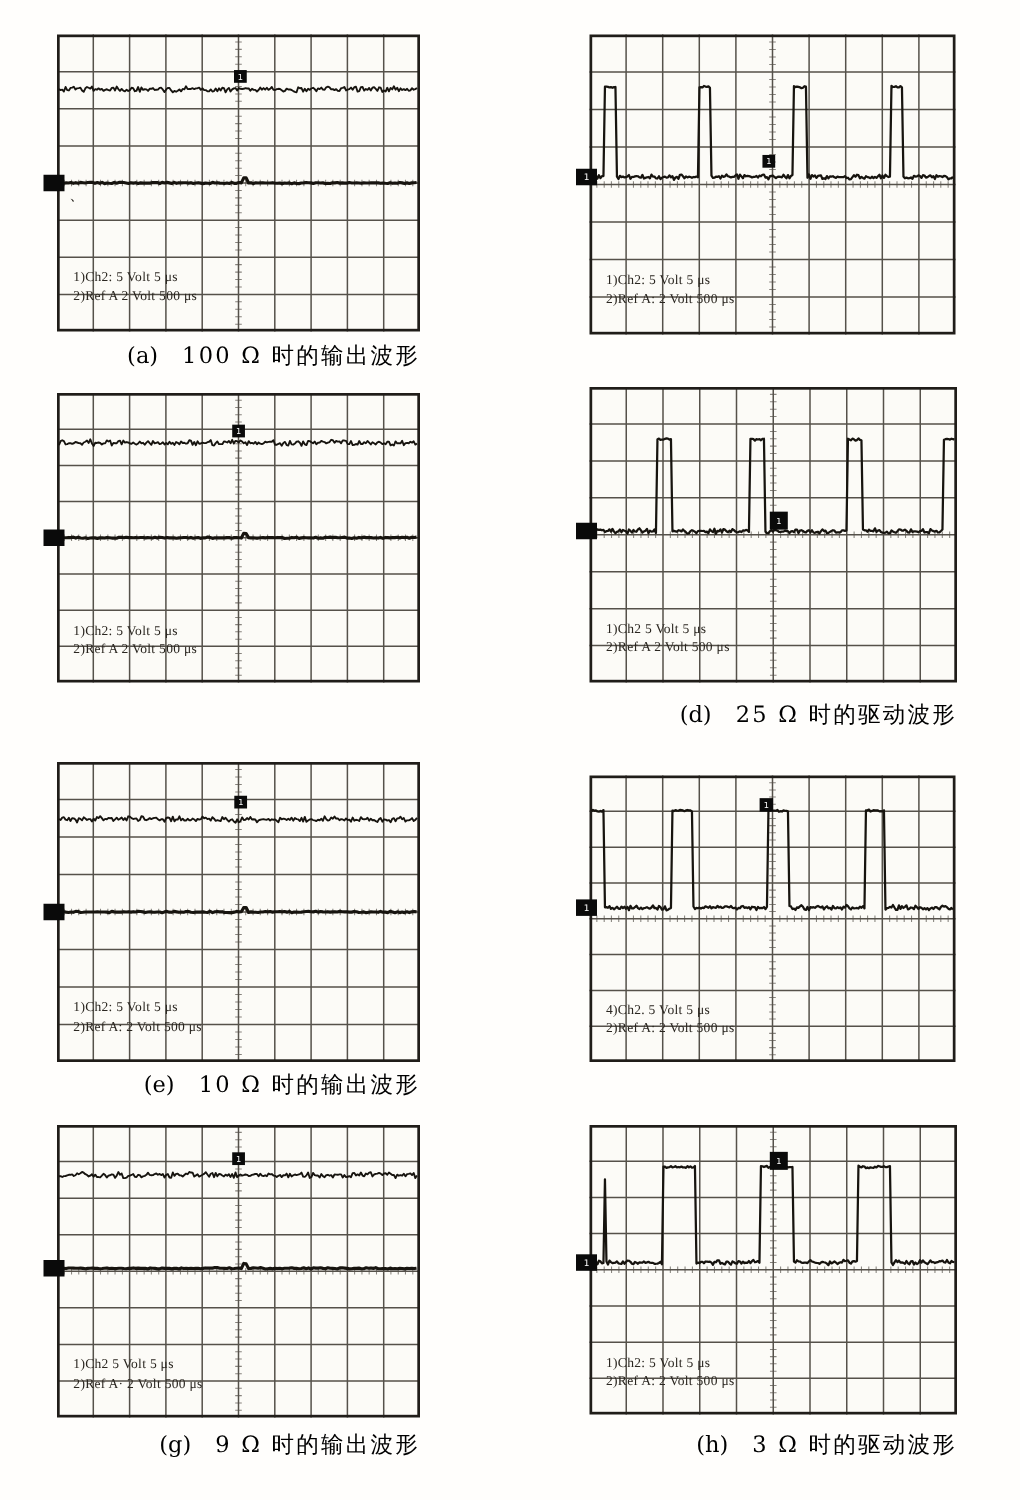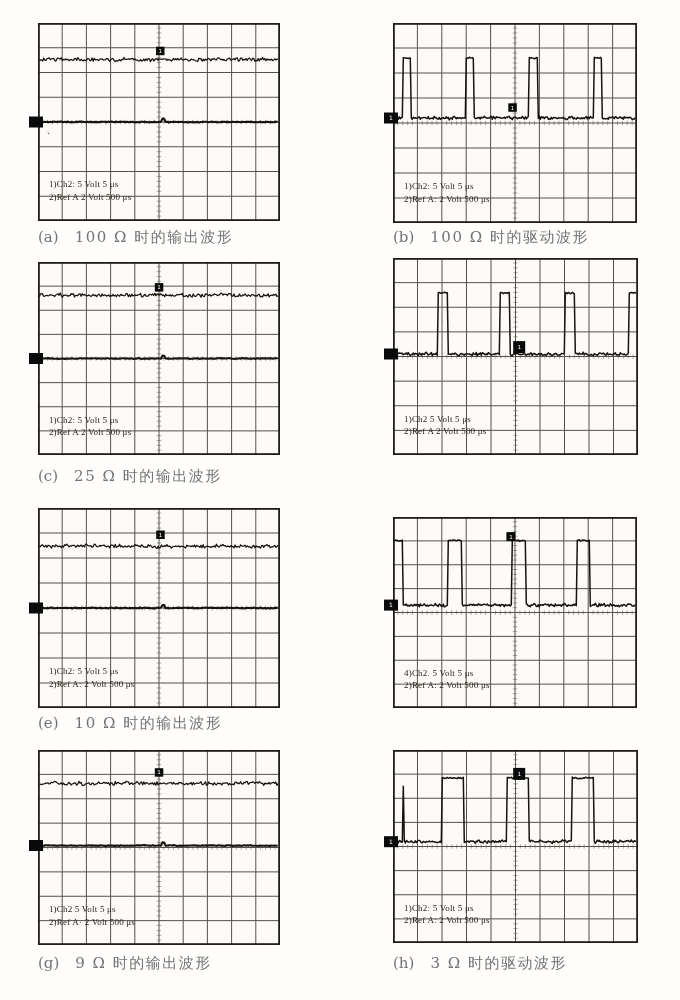--- a/index.html
+++ b/index.html
@@ -18,23 +18,23 @@
     font-size:9px;
     line-height:12.5px;
     color:#2a2620;
     letter-spacing:.2px;
     white-space:nowrap;
   }
   figcaption.cap{
     position:absolute;
     left:0;
     width:100%;
-    text-align:left;
+    text-align:right;
     font-size:15px;
-    color:#737373;
+    color:#000000;
     white-space:nowrap;
   }
   .cap-label{margin-right:16px}
   .cap-text{letter-spacing:1.5px}
 </style>
 </head>
 <body>
 
 <figure class="panel" style="left: 38px; top: 23px; width: 242px; height: 231px;">
   <svg class="scope" viewBox="0 0 242 198" width="242" height="198">
@@ -65,57 +65,56 @@
       <path d="M1.3 94.9L2.3 95.7L3.3 96.3L4.3 94.0L5.3 96.1L6.3 93.8L7.3 95.8L8.3 94.4L9.3 94.4L10.3 34.8L11.3 34.8L12.3 34.9L13.3 35.3L14.3 35.1L15.3 35.5L16.3 35.1L17.3 35.0L18.3 94.8L19.3 96.3L20.3 94.2L21.3 95.1L22.3 94.7L23.3 95.3L24.3 95.1L25.3 94.6L26.3 93.7L27.3 96.2L28.3 94.9L29.3 95.0L30.3 94.6L31.3 94.4L32.3 94.5L33.3 95.2L34.3 95.4L35.3 93.6L36.3 96.0L37.3 95.6L38.3 95.2L39.3 95.0L40.3 95.9L41.3 93.4L42.3 94.8L43.3 94.7L44.3 95.9L45.3 96.0L46.3 94.5L47.3 96.4L48.3 95.5L49.3 95.0L50.3 94.7L51.3 95.4L52.3 95.3L53.3 93.9L54.3 95.2L55.3 94.4L56.3 96.9L57.3 95.3L58.3 94.9L59.3 96.2L60.3 93.5L61.3 93.4L62.3 94.5L63.3 95.8L64.3 94.6L65.3 95.3L66.3 94.8L67.3 95.0L68.3 95.5L69.3 95.0L70.3 95.1L71.3 94.7L72.3 95.2L73.3 35.2L74.3 35.1L75.3 35.3L76.3 34.3L77.3 34.7L78.3 34.9L79.3 34.6L80.3 35.6L81.3 94.1L82.3 95.6L83.3 95.5L84.3 94.8L85.3 94.9L86.3 94.5L87.3 96.0L88.3 94.1L89.3 94.9L90.3 94.6L91.3 93.3L92.3 94.5L93.3 94.8L94.3 95.3L95.3 94.9L96.3 94.9L97.3 94.0L98.3 93.3L99.3 96.2L100.3 93.4L101.3 94.6L102.3 95.8L103.3 93.7L104.3 94.5L105.3 94.3L106.3 94.4L107.3 94.7L108.3 95.3L109.3 94.9L110.3 94.9L111.3 94.3L112.3 95.4L113.3 94.1L114.3 94.5L115.3 93.5L116.3 93.4L117.3 95.4L118.3 95.1L119.3 96.6L120.3 94.4L121.3 94.2L122.3 94.1L123.3 95.0L124.3 95.7L125.3 94.9L126.3 94.7L127.3 94.9L128.3 95.2L129.3 93.5L130.3 94.8L131.3 95.9L132.3 93.7L133.3 95.9L134.3 94.3L135.3 93.7L136.3 34.4L137.3 35.1L138.3 34.7L139.3 34.9L140.3 35.2L141.3 35.8L142.3 35.5L143.3 34.5L144.3 34.8L145.3 95.5L146.3 93.3L147.3 96.2L148.3 93.7L149.3 94.7L150.3 94.0L151.3 95.6L152.3 94.3L153.3 94.1L154.3 93.9L155.3 96.3L156.3 95.8L157.3 96.4L158.3 94.4L159.3 95.9L160.3 94.6L161.3 94.8L162.3 94.5L163.3 95.2L164.3 95.6L165.3 94.8L166.3 95.1L167.3 95.1L168.3 95.1L169.3 95.1L170.3 94.4L171.3 95.7L172.3 95.5L173.3 96.6L174.3 96.4L175.3 95.1L176.3 93.8L177.3 94.8L178.3 93.5L179.3 93.8L180.3 95.9L181.3 94.9L182.3 95.6L183.3 96.1L184.3 94.5L185.3 95.1L186.3 95.3L187.3 95.8L188.3 94.8L189.3 95.7L190.3 94.9L191.3 95.6L192.3 94.5L193.3 93.5L194.3 95.9L195.3 94.0L196.3 95.6L197.3 93.5L198.3 94.4L199.3 95.0L200.3 94.7L201.3 34.3L202.3 35.0L203.3 34.9L204.3 34.5L205.3 35.2L206.3 35.3L207.3 34.4L208.3 35.2L209.3 94.7L210.3 95.9L211.3 95.4L212.3 95.9L213.3 95.8L214.3 95.3L215.3 96.2L216.3 94.2L217.3 94.7L218.3 94.6L219.3 93.9L220.3 94.3L221.3 95.6L222.3 93.8L223.3 94.0L224.3 95.4L225.3 95.1L226.3 94.4L227.3 93.9L228.3 95.2L229.3 94.5L230.3 96.3L231.3 93.8L232.3 94.9L233.3 94.4L234.3 94.5L235.3 95.0L236.3 94.2L237.3 94.4L238.3 95.1L239.3 96.6L240.3 95.9L241.3 95.9L242.3 94.9" stroke="#17140f" stroke-width="1.5" fill="none" stroke-linejoin="round"></path>
       <rect x="115.3" y="80.3" width="8.5" height="8.5" fill="#0a0a0a"></rect>
       <text x="119.6" y="86.5" text-anchor="middle" font-size="5.5" fill="#ffffff" font-family="&quot;DejaVu Sans&quot;,sans-serif">1</text>
       <rect x="-9" y="89.5" width="14" height="11" fill="#0a0a0a"></rect>
       <text x="-2" y="97.2" text-anchor="middle" font-size="6" fill="#ffffff" font-family="&quot;DejaVu Sans&quot;,sans-serif">1</text>
     </svg>
   <div class="readout" style="left: 11px; top: 157px;">
     <div class="rline">1)Ch2: 5 Volt 5 μs</div>
     <div class="rline">2)Ref A: 2 Volt 500 μs</div>
   </div>
-  <figcaption class="cap" style="top: 205px;"><span class="cap-label">(b)</span><span class="cap-text">100 Ω 时的驱动波形</span></figcaption>
 </figure>
 
 <figure class="panel" style="left: 38px; top: 262px; width: 242px; height: 231px;">
   <svg class="scope" viewBox="0 0 242 193" width="242" height="193">
       <rect x="0" y="0" width="242" height="193" fill="#fcfbf7"></rect>
       <path d="M24.20 0L24.20 193M48.40 0L48.40 193M72.60 0L72.60 193M96.80 0L96.80 193M121.00 0L121.00 193M145.20 0L145.20 193M169.40 0L169.40 193M193.60 0L193.60 193M217.80 0L217.80 193M0 24.13L242 24.13M0 48.25L242 48.25M0 72.38L242 72.38M0 96.50L242 96.50M0 120.63L242 120.63M0 144.75L242 144.75M0 168.88L242 168.88" stroke="#55514a" stroke-width="1" fill="none"></path>
       <path d="M118.8 4.8L123.2 4.8M118.8 9.7L123.2 9.7M118.8 14.5L123.2 14.5M118.8 19.3L123.2 19.3M118.8 28.9L123.2 28.9M118.8 33.8L123.2 33.8M118.8 38.6L123.2 38.6M118.8 43.4L123.2 43.4M118.8 53.1L123.2 53.1M118.8 57.9L123.2 57.9M118.8 62.7L123.2 62.7M118.8 67.5L123.2 67.5M118.8 77.2L123.2 77.2M118.8 82.0L123.2 82.0M118.8 86.8L123.2 86.8M118.8 91.7L123.2 91.7M118.8 101.3L123.2 101.3M118.8 106.2L123.2 106.2M118.8 111.0L123.2 111.0M118.8 115.8L123.2 115.8M118.8 125.5L123.2 125.5M118.8 130.3L123.2 130.3M118.8 135.1L123.2 135.1M118.8 139.9L123.2 139.9M118.8 149.6L123.2 149.6M118.8 154.4L123.2 154.4M118.8 159.2L123.2 159.2M118.8 164.1L123.2 164.1M118.8 173.7L123.2 173.7M118.8 178.5L123.2 178.5M118.8 183.3L123.2 183.3M118.8 188.2L123.2 188.2M4.8 94.3L4.8 98.7M9.7 94.3L9.7 98.7M14.5 94.3L14.5 98.7M19.4 94.3L19.4 98.7M29.0 94.3L29.0 98.7M33.9 94.3L33.9 98.7M38.7 94.3L38.7 98.7M43.6 94.3L43.6 98.7M53.2 94.3L53.2 98.7M58.1 94.3L58.1 98.7M62.9 94.3L62.9 98.7M67.8 94.3L67.8 98.7M77.4 94.3L77.4 98.7M82.3 94.3L82.3 98.7M87.1 94.3L87.1 98.7M92.0 94.3L92.0 98.7M101.6 94.3L101.6 98.7M106.5 94.3L106.5 98.7M111.3 94.3L111.3 98.7M116.2 94.3L116.2 98.7M125.8 94.3L125.8 98.7M130.7 94.3L130.7 98.7M135.5 94.3L135.5 98.7M140.4 94.3L140.4 98.7M150.0 94.3L150.0 98.7M154.9 94.3L154.9 98.7M159.7 94.3L159.7 98.7M164.6 94.3L164.6 98.7M174.2 94.3L174.2 98.7M179.1 94.3L179.1 98.7M183.9 94.3L183.9 98.7M188.8 94.3L188.8 98.7M198.4 94.3L198.4 98.7M203.3 94.3L203.3 98.7M208.1 94.3L208.1 98.7M213.0 94.3L213.0 98.7M222.6 94.3L222.6 98.7M227.5 94.3L227.5 98.7M232.3 94.3L232.3 98.7M237.2 94.3L237.2 98.7" stroke="#55514a" stroke-width="0.7" fill="none" opacity="0.7"></path>
       <rect x="0.9" y="0.9" width="240.2" height="191.2" fill="none" stroke="#201d19" stroke-width="1.8"></rect>
       <path d="M1.3 34.7L2.4 32.1L3.5 31.5L4.6 32.1L5.7 34.3L6.8 34.1L7.9 33.5L9.0 33.4L10.1 33.9L11.2 33.5L12.3 32.6L13.4 33.0L14.5 33.4L15.6 33.5L16.7 34.5L17.8 33.0L18.9 32.5L20.0 31.7L21.1 33.3L22.2 30.9L23.3 33.6L24.4 35.3L25.5 33.2L26.6 33.3L27.7 33.0L28.8 33.3L29.9 34.3L31.0 33.6L32.1 33.6L33.2 31.6L34.3 32.3L35.4 31.7L36.5 35.0L37.6 33.3L38.7 33.5L39.8 33.5L40.9 32.1L42.0 31.8L43.1 34.2L44.2 31.7L45.3 33.1L46.4 32.7L47.5 33.0L48.6 33.7L49.7 33.8L50.8 33.0L51.9 33.8L53.0 34.4L54.1 33.6L55.2 32.4L56.3 33.6L57.4 33.2L58.5 34.5L59.6 33.1L60.7 32.1L61.8 33.4L62.9 34.5L64.0 32.0L65.1 33.6L66.2 33.2L67.3 32.8L68.4 34.1L69.5 33.7L70.6 32.9L71.7 34.3L72.8 33.3L73.9 34.2L75.0 32.5L76.1 33.9L77.2 33.2L78.3 34.6L79.4 32.7L80.5 33.2L81.6 34.2L82.7 32.3L83.8 33.3L84.9 33.2L86.0 33.8L87.1 33.5L88.2 31.5L89.3 31.7L90.4 34.6L91.5 32.7L92.6 34.8L93.7 32.2L94.8 33.8L95.9 33.7L97.0 33.1L98.1 33.4L99.2 33.4L100.3 32.8L101.4 32.5L102.5 31.4L103.6 34.8L104.7 35.0L105.8 33.4L106.9 32.3L108.0 34.1L109.1 34.1L110.2 34.1L111.3 32.3L112.4 32.5L113.5 33.0L114.6 32.0L115.7 33.5L116.8 31.2L117.9 33.7L119.0 31.9L120.1 32.1L121.2 33.0L122.3 31.6L123.4 32.4L124.5 33.5L125.6 32.8L126.7 34.7L127.8 32.1L128.9 33.5L130.0 33.3L131.1 33.8L132.2 32.6L133.3 34.2L134.4 33.0L135.5 33.8L136.6 34.1L137.7 33.6L138.8 32.5L139.9 32.9L141.0 32.6L142.1 32.4L143.2 32.5L144.3 31.5L145.4 34.6L146.5 34.5L147.6 33.9L148.7 33.5L149.8 35.1L150.9 33.3L152.0 32.6L153.1 34.7L154.2 35.0L155.3 31.9L156.4 34.2L157.5 34.4L158.6 33.7L159.7 32.4L160.8 32.2L161.9 33.1L163.0 35.2L164.1 32.3L165.2 34.2L166.3 34.7L167.4 31.9L168.5 32.1L169.6 32.8L170.7 33.5L171.8 32.4L172.9 34.1L174.0 33.2L175.1 33.1L176.2 31.9L177.3 32.4L178.4 32.7L179.5 33.6L180.6 33.1L181.7 32.7L182.8 31.2L183.9 31.5L185.0 33.2L186.1 32.0L187.2 32.4L188.3 32.3L189.4 33.5L190.5 31.6L191.6 31.7L192.7 31.9L193.8 34.1L194.9 34.1L196.0 32.0L197.1 34.7L198.2 34.6L199.3 34.0L200.4 34.4L201.5 32.0L202.6 34.0L203.7 34.0L204.8 32.8L205.9 33.5L207.0 32.0L208.1 33.1L209.2 34.3L210.3 32.8L211.4 33.5L212.5 34.3L213.6 32.9L214.7 32.5L215.8 33.1L216.9 34.1L218.0 33.5L219.1 34.2L220.2 32.5L221.3 32.4L222.4 34.9L223.5 34.3L224.6 35.0L225.7 32.3L226.8 33.6L227.9 33.4L229.0 33.6L230.1 31.8L231.2 34.8L232.3 33.4L233.4 33.3L234.5 33.5L235.6 32.5L236.7 33.1L237.8 32.2L238.9 34.4L240.0 33.7" stroke="#17140f" stroke-width="1.25" fill="none" stroke-linejoin="round"></path>
       <path d="M1.3 96.4L2.9 96.4L4.5 96.5L6.1 96.5L7.7 96.3L9.3 96.4L10.9 96.1L12.5 96.7L14.1 96.2L15.7 96.7L17.3 96.8L18.9 96.5L20.5 97.0L22.1 96.7L23.7 96.5L25.3 96.6L26.9 96.9L28.5 96.6L30.1 96.6L31.7 96.7L33.3 96.4L34.9 96.5L36.5 96.7L38.1 96.7L39.7 96.8L41.3 96.2L42.9 96.2L44.5 96.5L46.1 96.2L47.7 96.4L49.3 96.3L50.9 96.5L52.5 96.4L54.1 96.5L55.7 96.3L57.3 96.3L58.9 96.6L60.5 96.4L62.1 96.5L63.7 96.7L65.3 96.2L66.9 96.7L68.5 96.2L70.1 96.3L71.7 96.7L73.3 96.3L74.9 96.6L76.5 96.6L78.1 96.6L79.7 96.8L81.3 96.6L82.9 96.5L84.5 96.3L86.1 96.3L87.7 96.7L89.3 96.3L90.9 96.8L92.5 96.5L94.1 96.4L95.7 96.9L97.3 96.5L98.9 96.6L100.5 96.0L102.1 96.4L103.7 96.9L105.3 96.5L106.9 96.6L108.5 96.5L110.1 96.6L111.7 96.6L113.3 96.4L114.9 96.4L116.5 96.8L118.1 96.4L119.7 96.3L121.3 96.5L122.9 96.7L124.5 93.5L126.1 93.7L127.7 96.4L129.3 96.6L130.9 96.5L132.5 96.7L134.1 96.7L135.7 96.5L137.3 96.4L138.9 96.6L140.5 96.3L142.1 96.4L143.7 96.4L145.3 96.5L146.9 96.3L148.5 96.4L150.1 96.3L151.7 97.0L153.3 96.8L154.9 96.8L156.5 96.3L158.1 96.5L159.7 96.2L161.3 96.9L162.9 96.6L164.5 96.4L166.1 96.5L167.7 96.6L169.3 96.6L170.9 96.7L172.5 96.2L174.1 96.8L175.7 96.6L177.3 96.8L178.9 96.2L180.5 96.3L182.1 96.1L183.7 96.4L185.3 96.2L186.9 96.4L188.5 96.5L190.1 96.3L191.7 96.1L193.3 96.7L194.9 96.7L196.5 97.0L198.1 96.5L199.7 96.8L201.3 96.3L202.9 96.6L204.5 96.1L206.1 96.4L207.7 96.4L209.3 96.4L210.9 96.7L212.5 96.6L214.1 96.7L215.7 96.3L217.3 96.9L218.9 96.3L220.5 96.4L222.1 96.6L223.7 96.3L225.3 96.4L226.9 96.2L228.5 96.6L230.1 96.2L231.7 96.4L233.3 96.2L234.9 96.8L236.5 96.2L238.1 96.3L239.7 96.1" stroke="#17140f" stroke-width="2.1" fill="none" stroke-linejoin="round"></path>
       <rect x="116.8" y="21.1" width="8.5" height="8.5" fill="#0a0a0a"></rect>
       <text x="121.0" y="27.3" text-anchor="middle" font-size="5.5" fill="#ffffff" font-family="&quot;DejaVu Sans&quot;,sans-serif">1</text>
       <rect x="-9" y="91.0" width="14" height="11" fill="#0a0a0a"></rect>
     </svg>
   <div class="readout" style="left: 10.9px; top: 151.5px;">
     <div class="rline">1)Ch2: 5 Volt 5 μs</div>
     <div class="rline">2)Ref A  2 Volt 500 μs</div>
   </div>
-  <figcaption class="cap" style="top: 205px;"><span class="cap-label">(c)</span><span class="cap-text">25 Ω 时的输出波形</span></figcaption>
 </figure>
 
 <figure class="panel" style="left: 393px; top: 258px; width: 245px; height: 235px;">
   <svg class="scope" viewBox="0 0 245 197" width="245" height="197">
       <rect x="0" y="0" width="245" height="197" fill="#fcfbf7"></rect>
       <path d="M24.50 0L24.50 197M49.00 0L49.00 197M73.50 0L73.50 197M98.00 0L98.00 197M122.50 0L122.50 197M147.00 0L147.00 197M171.50 0L171.50 197M196.00 0L196.00 197M220.50 0L220.50 197M0 24.63L245 24.63M0 49.25L245 49.25M0 73.88L245 73.88M0 98.50L245 98.50M0 123.13L245 123.13M0 147.75L245 147.75M0 172.38L245 172.38" stroke="#55514a" stroke-width="1" fill="none"></path>
       <path d="M120.3 4.9L124.7 4.9M120.3 9.8L124.7 9.8M120.3 14.8L124.7 14.8M120.3 19.7L124.7 19.7M120.3 29.6L124.7 29.6M120.3 34.5L124.7 34.5M120.3 39.4L124.7 39.4M120.3 44.3L124.7 44.3M120.3 54.2L124.7 54.2M120.3 59.1L124.7 59.1M120.3 64.0L124.7 64.0M120.3 69.0L124.7 69.0M120.3 78.8L124.7 78.8M120.3 83.7L124.7 83.7M120.3 88.7L124.7 88.7M120.3 93.6L124.7 93.6M120.3 103.4L124.7 103.4M120.3 108.3L124.7 108.3M120.3 113.3L124.7 113.3M120.3 118.2L124.7 118.2M120.3 128.1L124.7 128.1M120.3 133.0L124.7 133.0M120.3 137.9L124.7 137.9M120.3 142.8L124.7 142.8M120.3 152.7L124.7 152.7M120.3 157.6L124.7 157.6M120.3 162.5L124.7 162.5M120.3 167.4L124.7 167.4M120.3 177.3L124.7 177.3M120.3 182.2L124.7 182.2M120.3 187.2L124.7 187.2M120.3 192.1L124.7 192.1M4.9 96.3L4.9 100.7M9.8 96.3L9.8 100.7M14.7 96.3L14.7 100.7M19.6 96.3L19.6 100.7M29.4 96.3L29.4 100.7M34.3 96.3L34.3 100.7M39.2 96.3L39.2 100.7M44.1 96.3L44.1 100.7M53.9 96.3L53.9 100.7M58.8 96.3L58.8 100.7M63.7 96.3L63.7 100.7M68.6 96.3L68.6 100.7M78.4 96.3L78.4 100.7M83.3 96.3L83.3 100.7M88.2 96.3L88.2 100.7M93.1 96.3L93.1 100.7M102.9 96.3L102.9 100.7M107.8 96.3L107.8 100.7M112.7 96.3L112.7 100.7M117.6 96.3L117.6 100.7M127.4 96.3L127.4 100.7M132.3 96.3L132.3 100.7M137.2 96.3L137.2 100.7M142.1 96.3L142.1 100.7M151.9 96.3L151.9 100.7M156.8 96.3L156.8 100.7M161.7 96.3L161.7 100.7M166.6 96.3L166.6 100.7M176.4 96.3L176.4 100.7M181.3 96.3L181.3 100.7M186.2 96.3L186.2 100.7M191.1 96.3L191.1 100.7M200.9 96.3L200.9 100.7M205.8 96.3L205.8 100.7M210.7 96.3L210.7 100.7M215.6 96.3L215.6 100.7M225.4 96.3L225.4 100.7M230.3 96.3L230.3 100.7M235.2 96.3L235.2 100.7M240.1 96.3L240.1 100.7" stroke="#55514a" stroke-width="0.7" fill="none" opacity="0.7"></path>
       <rect x="0.9" y="0.9" width="243.2" height="195.2" fill="none" stroke="#201d19" stroke-width="1.8"></rect>
       <path d="M1.3 96.9L2.3 96.1L3.3 95.6L4.3 96.0L5.3 94.9L6.3 95.3L7.3 95.1L8.3 95.5L9.3 95.2L10.3 96.6L11.3 96.1L12.3 96.0L13.3 94.9L14.3 96.4L15.3 94.6L16.3 96.4L17.3 97.5L18.3 96.6L19.3 96.2L20.3 95.0L21.3 96.8L22.3 95.3L23.3 95.8L24.3 96.2L25.3 97.7L26.3 95.0L27.3 95.9L28.3 97.1L29.3 95.3L30.3 96.3L31.3 96.5L32.3 94.9L33.3 94.2L34.3 95.6L35.3 97.0L36.3 96.3L37.3 95.8L38.3 94.6L39.3 97.5L40.3 95.8L41.3 96.4L42.3 96.3L43.3 95.0L44.3 97.3L45.3 34.8L46.3 34.4L47.3 35.3L48.3 35.0L49.3 35.0L50.3 34.6L51.3 34.3L52.3 34.4L53.3 35.1L54.3 34.7L55.3 96.2L56.3 95.9L57.3 96.2L58.3 96.5L59.3 95.5L60.3 95.7L61.3 96.3L62.3 95.0L63.3 96.0L64.3 96.8L65.3 97.8L66.3 97.5L67.3 96.1L68.3 95.5L69.3 95.9L70.3 96.5L71.3 97.5L72.3 96.0L73.3 95.9L74.3 95.9L75.3 96.0L76.3 95.9L77.3 96.8L78.3 96.4L79.3 97.4L80.3 94.9L81.3 96.1L82.3 96.7L83.3 94.5L84.3 97.9L85.3 95.9L86.3 96.2L87.3 94.9L88.3 97.1L89.3 94.7L90.3 95.1L91.3 96.2L92.3 96.8L93.3 95.8L94.3 96.7L95.3 94.7L96.3 95.4L97.3 96.4L98.3 96.9L99.3 96.7L100.3 96.2L101.3 96.7L102.3 95.6L103.3 95.8L104.3 95.3L105.3 95.5L106.3 96.6L107.3 34.5L108.3 34.5L109.3 34.8L110.3 35.7L111.3 34.8L112.3 35.0L113.3 34.8L114.3 35.5L115.3 34.6L116.3 34.5L117.3 96.4L118.3 97.4L119.3 97.5L120.3 96.1L121.3 95.4L122.3 96.4L123.3 95.2L124.3 95.4L125.3 95.8L126.3 96.6L127.3 96.6L128.3 96.4L129.3 96.4L130.3 95.8L131.3 96.1L132.3 96.1L133.3 97.4L134.3 96.3L135.3 96.1L136.3 96.8L137.3 95.0L138.3 95.0L139.3 97.4L140.3 95.8L141.3 95.5L142.3 96.0L143.3 96.8L144.3 97.0L145.3 95.9L146.3 95.5L147.3 97.0L148.3 95.5L149.3 97.0L150.3 97.2L151.3 96.7L152.3 96.5L153.3 97.6L154.3 96.1L155.3 94.9L156.3 96.1L157.3 95.7L158.3 97.4L159.3 97.3L160.3 96.6L161.3 96.0L162.3 95.5L163.3 95.8L164.3 97.1L165.3 96.9L166.3 96.9L167.3 96.9L168.3 95.6L169.3 95.6L170.3 95.9L171.3 95.6L172.3 34.5L173.3 35.0L174.3 35.6L175.3 34.4L176.3 34.9L177.3 35.7L178.3 35.4L179.3 34.3L180.3 35.2L181.3 35.5L182.3 95.0L183.3 95.5L184.3 95.5L185.3 96.5L186.3 95.1L187.3 95.9L188.3 95.9L189.3 96.2L190.3 94.2L191.3 96.6L192.3 95.7L193.3 95.4L194.3 96.7L195.3 97.1L196.3 97.2L197.3 97.1L198.3 96.4L199.3 97.6L200.3 97.4L201.3 95.7L202.3 96.3L203.3 96.8L204.3 97.2L205.3 96.2L206.3 94.9L207.3 95.0L208.3 95.7L209.3 95.7L210.3 95.1L211.3 95.9L212.3 96.9L213.3 97.1L214.3 94.9L215.3 96.6L216.3 96.3L217.3 96.3L218.3 96.4L219.3 96.9L220.3 96.1L221.3 96.0L222.3 94.8L223.3 97.0L224.3 96.7L225.3 96.7L226.3 97.4L227.3 94.7L228.3 95.7L229.3 96.1L230.3 96.4L231.3 95.9L232.3 97.0L233.3 96.9L234.3 96.0L235.3 95.0L236.3 35.2L237.3 34.8L238.3 34.6L239.3 34.7L240.3 35.1L241.3 34.5L242.3 34.7L243.3 35.1" stroke="#17140f" stroke-width="1.5" fill="none" stroke-linejoin="round"></path>
       <rect x="120.2" y="83.1" width="12" height="12" fill="#0a0a0a"></rect>
       <text x="126.2" y="91.1" text-anchor="middle" font-size="5.5" fill="#ffffff" font-family="&quot;DejaVu Sans&quot;,sans-serif">1</text>
       <rect x="-9" y="90.5" width="14" height="11" fill="#0a0a0a"></rect>
     </svg>
   <div class="readout" style="left: 11px; top: 154.6px;">
     <div class="rline">1)Ch2  5 Volt 5 μs</div>
     <div class="rline">2)Ref A  2 Volt 500 μs</div>
   </div>
+  <figcaption class="cap" style="top: 209px;"><span class="cap-label">(d)</span><span class="cap-text">25 Ω 时的驱动波形</span></figcaption>
 </figure>
 
 <figure class="panel" style="left: 38px; top: 508px; width: 242px; height: 232px;">
   <svg class="scope" viewBox="0 0 242 200" width="242" height="200">
       <rect x="0" y="0" width="242" height="200" fill="#fcfbf7"></rect>
       <path d="M24.20 0L24.20 200M48.40 0L48.40 200M72.60 0L72.60 200M96.80 0L96.80 200M121.00 0L121.00 200M145.20 0L145.20 200M169.40 0L169.40 200M193.60 0L193.60 200M217.80 0L217.80 200M0 25.00L242 25.00M0 50.00L242 50.00M0 75.00L242 75.00M0 100.00L242 100.00M0 125.00L242 125.00M0 150.00L242 150.00M0 175.00L242 175.00" stroke="#55514a" stroke-width="1" fill="none"></path>
       <path d="M118.8 5.0L123.2 5.0M118.8 10.0L123.2 10.0M118.8 15.0L123.2 15.0M118.8 20.0L123.2 20.0M118.8 30.0L123.2 30.0M118.8 35.0L123.2 35.0M118.8 40.0L123.2 40.0M118.8 45.0L123.2 45.0M118.8 55.0L123.2 55.0M118.8 60.0L123.2 60.0M118.8 65.0L123.2 65.0M118.8 70.0L123.2 70.0M118.8 80.0L123.2 80.0M118.8 85.0L123.2 85.0M118.8 90.0L123.2 90.0M118.8 95.0L123.2 95.0M118.8 105.0L123.2 105.0M118.8 110.0L123.2 110.0M118.8 115.0L123.2 115.0M118.8 120.0L123.2 120.0M118.8 130.0L123.2 130.0M118.8 135.0L123.2 135.0M118.8 140.0L123.2 140.0M118.8 145.0L123.2 145.0M118.8 155.0L123.2 155.0M118.8 160.0L123.2 160.0M118.8 165.0L123.2 165.0M118.8 170.0L123.2 170.0M118.8 180.0L123.2 180.0M118.8 185.0L123.2 185.0M118.8 190.0L123.2 190.0M118.8 195.0L123.2 195.0M4.8 97.8L4.8 102.2M9.7 97.8L9.7 102.2M14.5 97.8L14.5 102.2M19.4 97.8L19.4 102.2M29.0 97.8L29.0 102.2M33.9 97.8L33.9 102.2M38.7 97.8L38.7 102.2M43.6 97.8L43.6 102.2M53.2 97.8L53.2 102.2M58.1 97.8L58.1 102.2M62.9 97.8L62.9 102.2M67.8 97.8L67.8 102.2M77.4 97.8L77.4 102.2M82.3 97.8L82.3 102.2M87.1 97.8L87.1 102.2M92.0 97.8L92.0 102.2M101.6 97.8L101.6 102.2M106.5 97.8L106.5 102.2M111.3 97.8L111.3 102.2M116.2 97.8L116.2 102.2M125.8 97.8L125.8 102.2M130.7 97.8L130.7 102.2M135.5 97.8L135.5 102.2M140.4 97.8L140.4 102.2M150.0 97.8L150.0 102.2M154.9 97.8L154.9 102.2M159.7 97.8L159.7 102.2M164.6 97.8L164.6 102.2M174.2 97.8L174.2 102.2M179.1 97.8L179.1 102.2M183.9 97.8L183.9 102.2M188.8 97.8L188.8 102.2M198.4 97.8L198.4 102.2M203.3 97.8L203.3 102.2M208.1 97.8L208.1 102.2M213.0 97.8L213.0 102.2M222.6 97.8L222.6 102.2M227.5 97.8L227.5 102.2M232.3 97.8L232.3 102.2M237.2 97.8L237.2 102.2" stroke="#55514a" stroke-width="0.7" fill="none" opacity="0.7"></path>
       <rect x="0.9" y="0.9" width="240.2" height="198.2" fill="none" stroke="#201d19" stroke-width="1.8"></rect>
       <path d="M1.3 38.0L2.4 38.7L3.5 37.1L4.6 36.8L5.7 38.4L6.8 38.8L7.9 37.2L9.0 39.3L10.1 37.4L11.2 37.6L12.3 38.3L13.4 40.3L14.5 37.5L15.6 37.9L16.7 38.9L17.8 36.9L18.9 37.7L20.0 38.7L21.1 38.1L22.2 38.1L23.3 39.7L24.4 37.8L25.5 39.0L26.6 36.7L27.7 37.4L28.8 36.1L29.9 37.4L31.0 38.9L32.1 37.9L33.2 38.2L34.3 37.3L35.4 37.5L36.5 37.3L37.6 39.3L38.7 38.2L39.8 37.1L40.9 38.5L42.0 37.9L43.1 37.0L44.2 38.7L45.3 37.4L46.4 39.0L47.5 36.2L48.6 36.4L49.7 37.4L50.8 38.0L51.9 37.8L53.0 37.6L54.1 39.3L55.2 38.7L56.3 36.1L57.4 36.5L58.5 38.5L59.6 38.8L60.7 38.3L61.8 37.4L62.9 38.1L64.0 37.5L65.1 37.3L66.2 37.1L67.3 38.2L68.4 38.9L69.5 38.2L70.6 38.2L71.7 39.9L72.8 37.2L73.9 37.0L75.0 37.3L76.1 39.5L77.2 36.4L78.3 39.5L79.4 38.3L80.5 38.4L81.6 36.2L82.7 38.9L83.8 37.8L84.9 39.0L86.0 39.0L87.1 37.9L88.2 38.8L89.3 38.8L90.4 37.7L91.5 38.3L92.6 39.4L93.7 37.9L94.8 38.4L95.9 38.1L97.0 36.4L98.1 37.5L99.2 37.1L100.3 38.1L101.4 37.8L102.5 39.0L103.6 36.8L104.7 37.8L105.8 39.2L106.9 38.8L108.0 39.1L109.1 39.4L110.2 36.7L111.3 38.1L112.4 37.2L113.5 38.6L114.6 39.7L115.7 38.6L116.8 38.2L117.9 39.7L119.0 40.5L120.1 38.2L121.2 40.2L122.3 39.5L123.4 36.9L124.5 38.7L125.6 38.5L126.7 37.4L127.8 38.3L128.9 36.6L130.0 38.3L131.1 38.2L132.2 38.3L133.3 40.2L134.4 38.9L135.5 38.5L136.6 38.3L137.7 38.1L138.8 38.4L139.9 38.5L141.0 37.9L142.1 39.0L143.2 38.2L144.3 38.5L145.4 38.3L146.5 39.2L147.6 40.1L148.7 37.2L149.8 38.2L150.9 37.8L152.0 38.0L153.1 38.7L154.2 37.8L155.3 38.6L156.4 37.1L157.5 39.1L158.6 37.4L159.7 38.1L160.8 38.3L161.9 39.4L163.0 37.2L164.1 39.7L165.2 36.6L166.3 39.9L167.4 39.0L168.5 38.3L169.6 38.1L170.7 38.7L171.8 38.9L172.9 39.4L174.0 38.5L175.1 38.9L176.2 37.8L177.3 39.2L178.4 36.2L179.5 38.1L180.6 39.0L181.7 38.7L182.8 37.0L183.9 37.8L185.0 36.4L186.1 37.8L187.2 37.6L188.3 38.8L189.4 38.1L190.5 38.3L191.6 39.0L192.7 37.6L193.8 38.7L194.9 38.4L196.0 39.8L197.1 37.0L198.2 39.1L199.3 38.5L200.4 38.7L201.5 39.3L202.6 36.8L203.7 38.0L204.8 38.2L205.9 38.1L207.0 37.2L208.1 39.1L209.2 37.8L210.3 38.8L211.4 38.7L212.5 39.4L213.6 40.0L214.7 38.1L215.8 37.4L216.9 39.8L218.0 38.2L219.1 38.4L220.2 39.1L221.3 38.7L222.4 40.2L223.5 37.9L224.6 37.4L225.7 39.5L226.8 37.6L227.9 37.5L229.0 36.5L230.1 38.2L231.2 37.4L232.3 39.7L233.4 38.9L234.5 38.9L235.6 38.4L236.7 37.4L237.8 39.3L238.9 38.6L240.0 37.2" stroke="#17140f" stroke-width="1.25" fill="none" stroke-linejoin="round"></path>
       <path d="M1.3 100.5L2.9 100.0L4.5 99.8L6.1 100.1L7.7 100.3L9.3 100.0L10.9 100.2L12.5 99.6L14.1 99.7L15.7 100.3L17.3 100.2L18.9 100.0L20.5 100.0L22.1 100.0L23.7 100.0L25.3 100.0L26.9 99.9L28.5 100.0L30.1 100.0L31.7 100.0L33.3 100.1L34.9 100.4L36.5 99.6L38.1 99.9L39.7 100.1L41.3 100.0L42.9 100.1L44.5 99.8L46.1 100.0L47.7 99.8L49.3 100.1L50.9 99.8L52.5 100.0L54.1 99.6L55.7 99.7L57.3 99.9L58.9 100.3L60.5 100.0L62.1 99.9L63.7 100.1L65.3 100.2L66.9 100.0L68.5 100.0L70.1 100.5L71.7 99.9L73.3 99.6L74.9 100.1L76.5 100.2L78.1 99.6L79.7 99.9L81.3 100.2L82.9 100.1L84.5 100.2L86.1 99.7L87.7 99.7L89.3 100.2L90.9 100.3L92.5 100.1L94.1 100.0L95.7 100.1L97.3 99.9L98.9 100.2L100.5 100.3L102.1 99.5L103.7 100.4L105.3 99.8L106.9 99.7L108.5 99.9L110.1 99.8L111.7 100.3L113.3 100.3L114.9 100.4L116.5 100.4L118.1 100.1L119.7 99.6L121.3 99.9L122.9 99.8L124.5 97.1L126.1 97.0L127.7 100.3L129.3 99.9L130.9 100.1L132.5 100.2L134.1 100.3L135.7 100.0L137.3 100.0L138.9 99.7L140.5 99.9L142.1 99.7L143.7 100.1L145.3 99.8L146.9 99.8L148.5 99.7L150.1 99.9L151.7 99.7L153.3 100.1L154.9 99.6L156.5 100.5L158.1 100.0L159.7 100.1L161.3 100.2L162.9 100.1L164.5 99.8L166.1 99.7L167.7 99.6L169.3 99.8L170.9 99.9L172.5 99.5L174.1 100.1L175.7 99.7L177.3 99.9L178.9 100.0L180.5 99.8L182.1 100.1L183.7 99.9L185.3 99.8L186.9 100.0L188.5 99.6L190.1 99.8L191.7 99.9L193.3 99.8L194.9 100.1L196.5 100.1L198.1 99.7L199.7 99.8L201.3 100.3L202.9 100.2L204.5 99.9L206.1 100.5L207.7 100.2L209.3 99.9L210.9 100.0L212.5 100.0L214.1 100.2L215.7 99.6L217.3 100.1L218.9 100.1L220.5 100.4L222.1 99.6L223.7 100.0L225.3 100.5L226.9 99.9L228.5 100.4L230.1 100.0L231.7 100.4L233.3 99.9L234.9 100.4L236.5 99.9L238.1 99.7L239.7 99.9" stroke="#17140f" stroke-width="2.1" fill="none" stroke-linejoin="round"></path>

